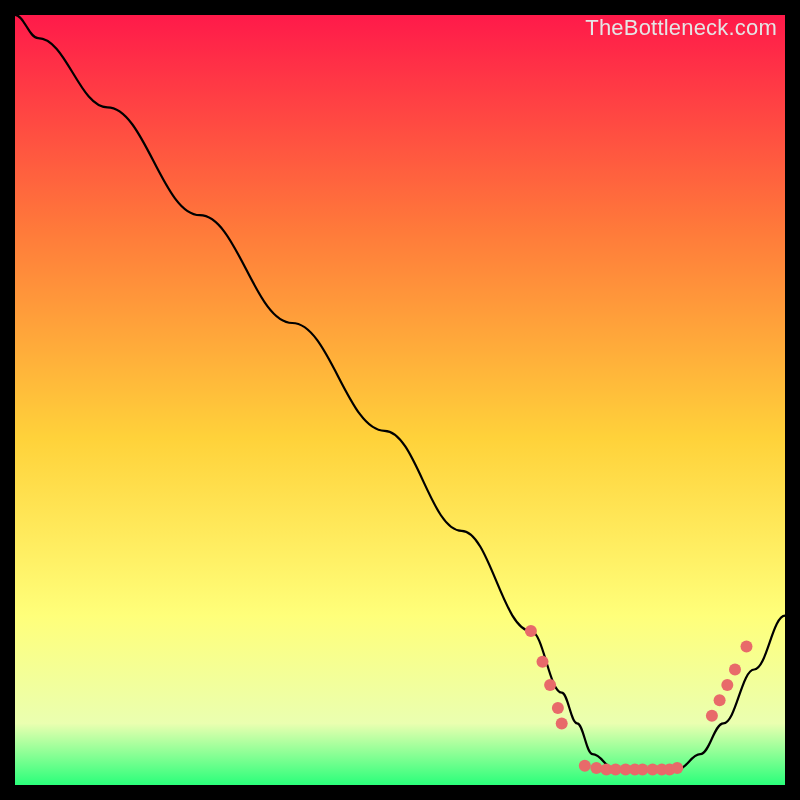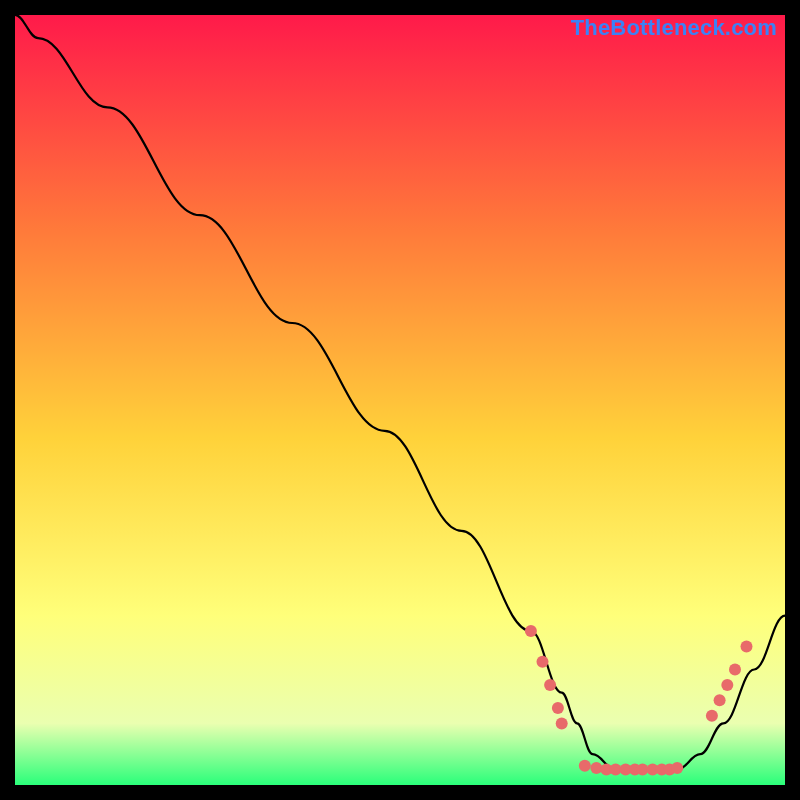--- a/index.html
+++ b/index.html
@@ -15,24 +15,24 @@
     left: 15px;
     top: 15px;
     width: 770px;
     height: 770px;
     background: #000;
   }
   .watermark {
     position: absolute;
     top: 0px;
     right: 8px;
-    color: #3b82f6;
+    color: #e5e5e5;
     font-family: Arial, Helvetica, sans-serif;
     font-size: 22px;
-    font-weight: 700;
+    font-weight: 400;
     letter-spacing: 0.2px;
     z-index: 10;
   }
   svg {
     display: block;
   }
 </style>
 </head>
 <body>
 

